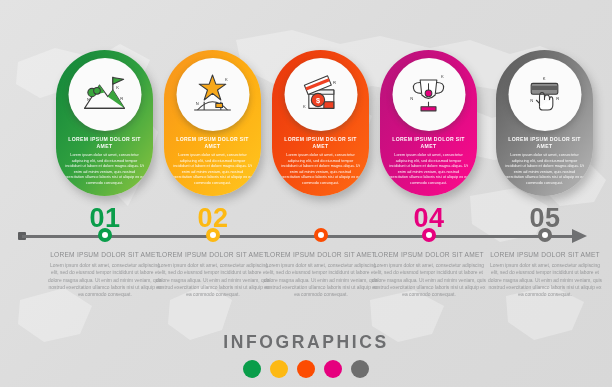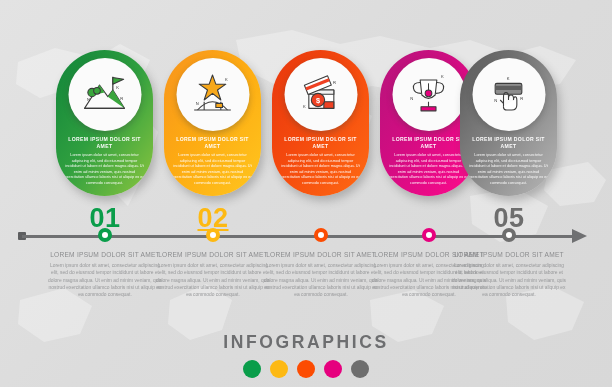--- a/index.html
+++ b/index.html
@@ -277,21 +277,21 @@
               <g fill="#3b3b3b" font-size="5" font-family="Liberation Sans, sans-serif">
                 <text x="45" y="13">K</text>
                 <text x="10" y="42">N</text>
               </g>
             </svg>
           </div>
           <div class="card-head">LOREM IPSUM DOLOR SIT AMET</div>
           <div class="card-body">Lorem ipsum dolor sit amet, consectetur adipiscing elit, sed do eiusmod tempor incididunt ut labore et dolore magna aliqua. Ut enim ad minim veniam, quis nostrud exercitation ullamco laboris nisi ut aliquip ex ea commodo consequat.</div>
         </div>
       </div>
-      <div class="num" style="color:#fdb913;text-decoration:underline;">02</div>
+      <div class="num" style="color:#fdb913;">02</div>
       <div class="node" style="border:4px solid #fdb913;"></div>
       <div class="desc">
         <div class="desc-head">LOREM IPSUM DOLOR SIT AMET</div>
         <div class="desc-body">Lorem ipsum dolor sit amet, consectetur adipiscing elit, sed do eiusmod tempor incididunt ut labore et dolore magna aliqua. Ut enim ad minim veniam, quis nostrud exercitation ullamco laboris nisi ut aliquip ex ea commodo consequat.</div>
       </div>
     </div>
 
     <div class="col" style="left:268px;">
       <div class="card" style="background:linear-gradient(125deg,#e8380d 0%,#f4490e 45%,#ff6a13 100%);">
         <div class="card-inner">
@@ -342,28 +342,29 @@
               <g fill="#3b3b3b" font-size="5" font-family="Liberation Sans, sans-serif">
                 <text x="45" y="10">K</text>
                 <text x="8" y="36">N</text>
               </g>
             </svg>
           </div>
           <div class="card-head">LOREM IPSUM DOLOR SIT AMET</div>
           <div class="card-body">Lorem ipsum dolor sit amet, consectetur adipiscing elit, sed do eiusmod tempor incididunt ut labore et dolore magna aliqua. Ut enim ad minim veniam, quis nostrud exercitation ullamco laboris nisi ut aliquip ex ea commodo consequat.</div>
         </div>
       </div>
+      <div class="num" style="color:#e6007e;">04</div>
       <div class="node" style="border:4px solid #e6007e;"></div>
       <div class="desc">
         <div class="desc-head">LOREM IPSUM DOLOR SIT AMET</div>
         <div class="desc-body">Lorem ipsum dolor sit amet, consectetur adipiscing elit, sed do eiusmod tempor incididunt ut labore et dolore magna aliqua. Ut enim ad minim veniam, quis nostrud exercitation ullamco laboris nisi ut aliquip ex ea commodo consequat.</div>
       </div>
     </div>
 
-    <div class="col" style="left:456px;text-decoration:underline;">
+    <div class="col" style="left:492px;text-decoration:underline;">
       <div class="card" style="background:linear-gradient(125deg,#575757 0%,#808080 45%,#b8b8b8 100%);">
         <div class="card-inner">
           <div class="icon-circle">
             <svg width="50" height="50" viewBox="0 0 60 60">
               <g fill="none" stroke="#3b3b3b" stroke-width="1.3" stroke-linejoin="round">
                 <rect x="14" y="16" width="32" height="13" rx="2" fill="#8c8c8c" stroke="#3b3b3b"></rect>
                 <rect x="14" y="19" width="32" height="5" fill="#5e5e5e" stroke="none"></rect>
                 <path d="M24 46 L24 32 Q24 27 27 27 Q30 27 30 32 L30 36"></path>
                 <path d="M30 34 Q30 30 33 30 Q36 30 36 34 L36 38"></path>
                 <path d="M36 36 Q36 32 38 32 Q40 32 40 36 L40 42 Q40 48 34 48 L28 48 Q24 48 24 44" fill="#ffffff" stroke="#3b3b3b"></path>

